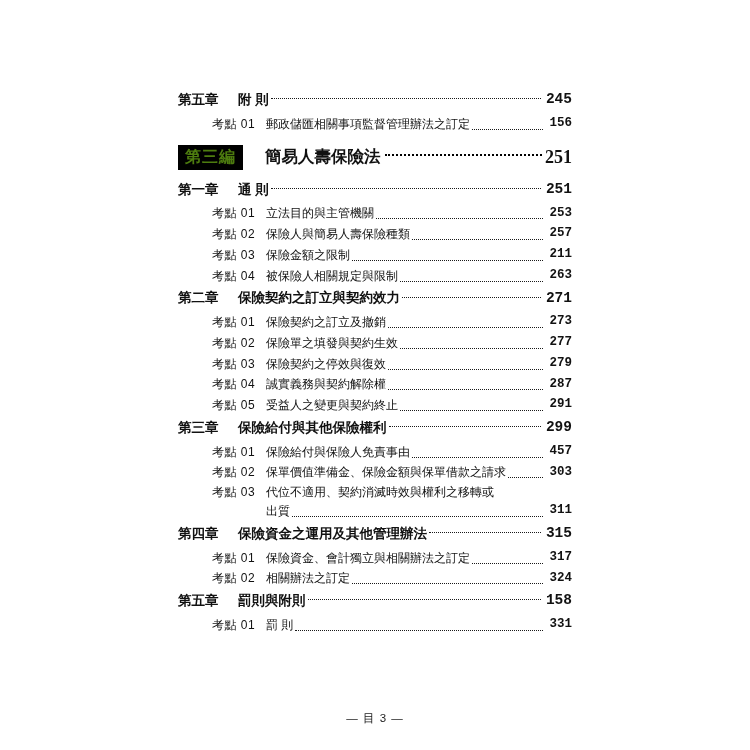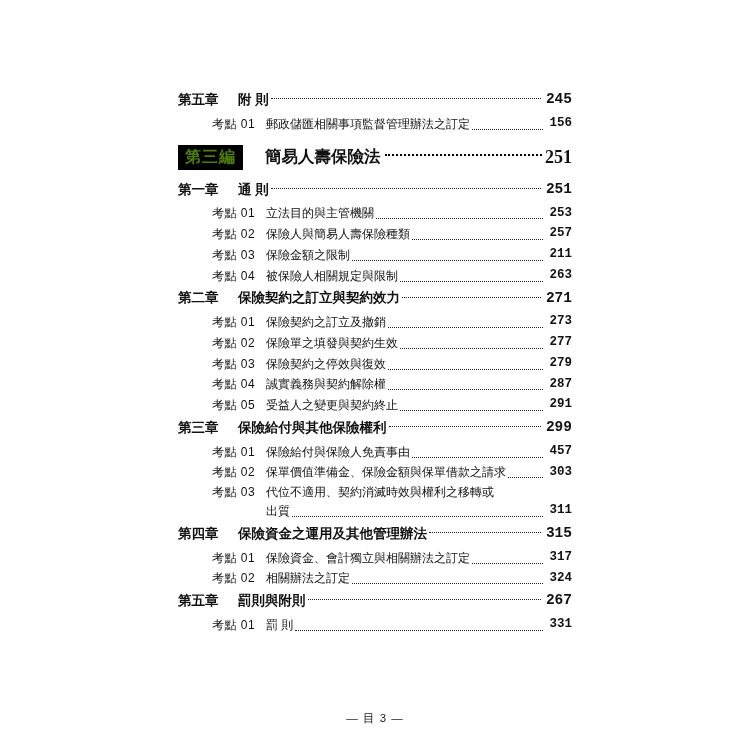--- a/index.html
+++ b/index.html
@@ -286,21 +286,21 @@
       <div class="row point">
         <span class="label">考點 02</span>
         <span class="title">相關辦法之訂定</span>
         <span class="dots"></span>
         <span class="page-num">324</span>
       </div>
       <div class="row chapter">
         <span class="label">第五章</span>
         <span class="title">罰則與附則</span>
         <span class="dots"></span>
-        <span class="page-num">267</span>
+        <span class="page-num">158</span>
       </div>
       <div class="row point">
         <span class="label">考點 01</span>
         <span class="title">罰 則</span>
         <span class="dots"></span>
         <span class="page-num">331</span>
       </div>
     </div>
   <div class="footer">— 目 3 —</div>
 </div>

